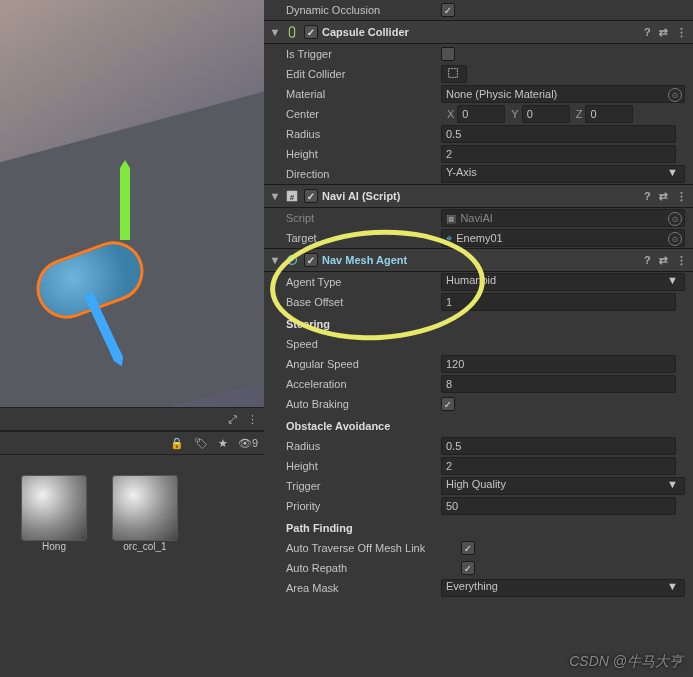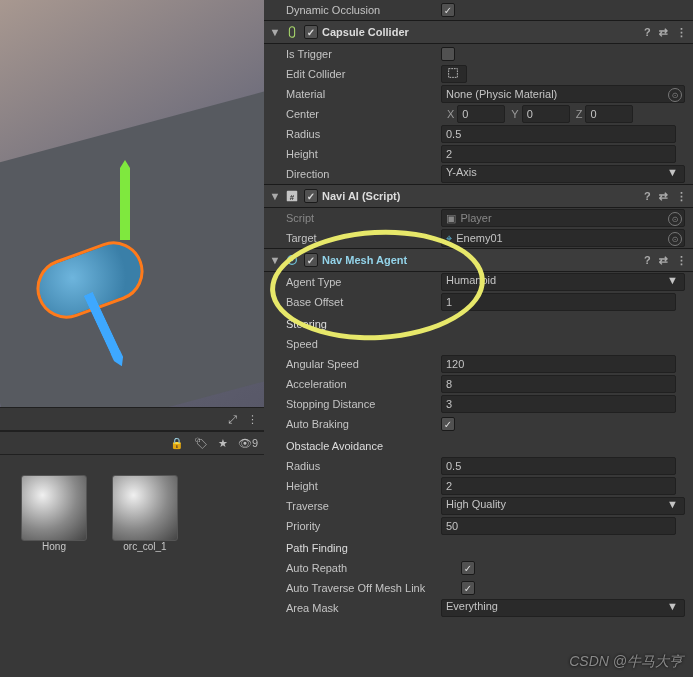--- a/index.html
+++ b/index.html
@@ -35,21 +35,21 @@
 .comp-icon { width: 16px; height: 16px; display: flex; align-items: center; justify-content: center; }
 .comp-icon svg { width:14px; height:14px; }
 .comp-header .title { flex: 1; }
 .header-actions { color: #aaa; display: flex; gap: 8px; }
 .header-actions span { cursor: pointer; }
 .checkbox { width: 14px; height: 14px; border: 1px solid #1a1a1a; background: #515151; border-radius: 2px; display: flex; align-items: center; justify-content: center; color: #ddd; font-size: 10px; }
 .checkbox.checked::after { content: "✓"; }
 
 .object-field { flex: 1; margin-right: 8px; background: #2a2a2a; border: 1px solid #202020; height: 18px; border-radius: 2px; display: flex; align-items: center; padding: 0 4px; gap: 4px; position: relative; }
 .object-field .picker { position: absolute; right: 2px; top: 2px; width: 14px; height: 14px; border-radius: 50%; border: 1px solid #777; display: flex; align-items: center; justify-content: center; font-size: 8px; color: #888; }
-.section-header { font-weight: normal; color: #ddd; padding: 6px 9px 4px 22px; }
+.section-header { font-weight: bold; color: #ddd; padding: 6px 9px 4px 22px; }
 
 .highlight-annotation { position: absolute; left: 270px; top: 230px; width: 215px; height: 110px; border: 5px solid #e7e86a; border-radius: 50%; pointer-events: none; transform: rotate(-3deg); }
 
 .watermark { position: absolute; right: 10px; bottom: 6px; color: rgba(220,220,220,.55); font-size: 14px; font-style: italic; text-shadow: 0 0 3px #000; pointer-events: none; text-align: right; }
 </style>
 </head>
 <body>
 
 <div class="left-panel">
   <div class="viewport">
@@ -163,21 +163,21 @@
     <span class="header-actions">
       <span>?</span>
       <span>⇄</span>
       <span>⋮</span>
     </span>
   </div>
   <div class="row-field">
     <span class="label" style="color:#888">Script</span>
     <span class="object-field" style="color:#888">
       <span>▣</span>
-      <span>Player</span>
+      <span>NaviAI</span>
       <span class="picker">⊙</span>
     </span>
   </div>
   <div class="row-field">
     <span class="label">Target</span>
     <span class="object-field">
       <span style="color:#5ab4d6">⌖</span>
       <span>Enemy01</span>
       <span class="picker">⊙</span>
     </span>
@@ -217,56 +217,52 @@
   </div>
   <div class="row-field">
     <span class="label">Angular Speed</span>
     <input class="input-full" value="120" style="">
   </div>
   <div class="row-field">
     <span class="label">Acceleration</span>
     <input class="input-full" value="8" style="">
   </div>
   <div class="row-field">
-    <span class="label">Stopping Distance</span>
-    <input class="input-full" value="3" style="">
-  </div>
-  <div class="row-field">
     <span class="label">Auto Braking</span>
     <span class="checkbox checked"></span>
   </div>
 
   <div class="section-header">Obstacle Avoidance</div>
   <div class="row-field">
     <span class="label">Radius</span>
     <input class="input-full" value="0.5" style="">
   </div>
   <div class="row-field">
     <span class="label">Height</span>
     <input class="input-full" value="2" style="">
   </div>
   <div class="row-field">
-    <span class="label">Traverse</span>
+    <span class="label">Trigger</span>
     <span class="dropdown">
         <span>High Quality</span>
         <span>▼</span>
       </span>
   </div>
   <div class="row-field">
     <span class="label">Priority</span>
     <input class="input-full" value="50" style="">
   </div>
 
   <div class="section-header">Path Finding</div>
   <div class="row-field">
+    <span class="label" style="width:175px">Auto Traverse Off Mesh Link</span>
+    <span class="checkbox checked"></span>
+  </div>
+  <div class="row-field">
     <span class="label" style="width:175px">Auto Repath</span>
-    <span class="checkbox checked"></span>
-  </div>
-  <div class="row-field">
-    <span class="label" style="width:175px">Auto Traverse Off Mesh Link</span>
     <span class="checkbox checked"></span>
   </div>
   <div class="row-field">
     <span class="label">Area Mask</span>
     <span class="dropdown">
         <span>Everything</span>
         <span>▼</span>
       </span>
   </div>
 

